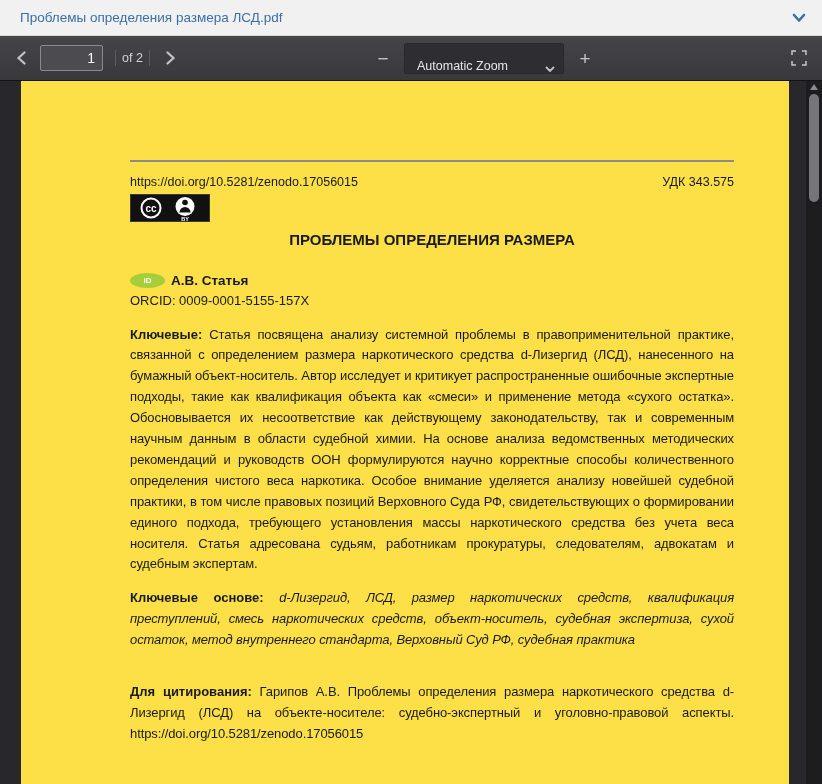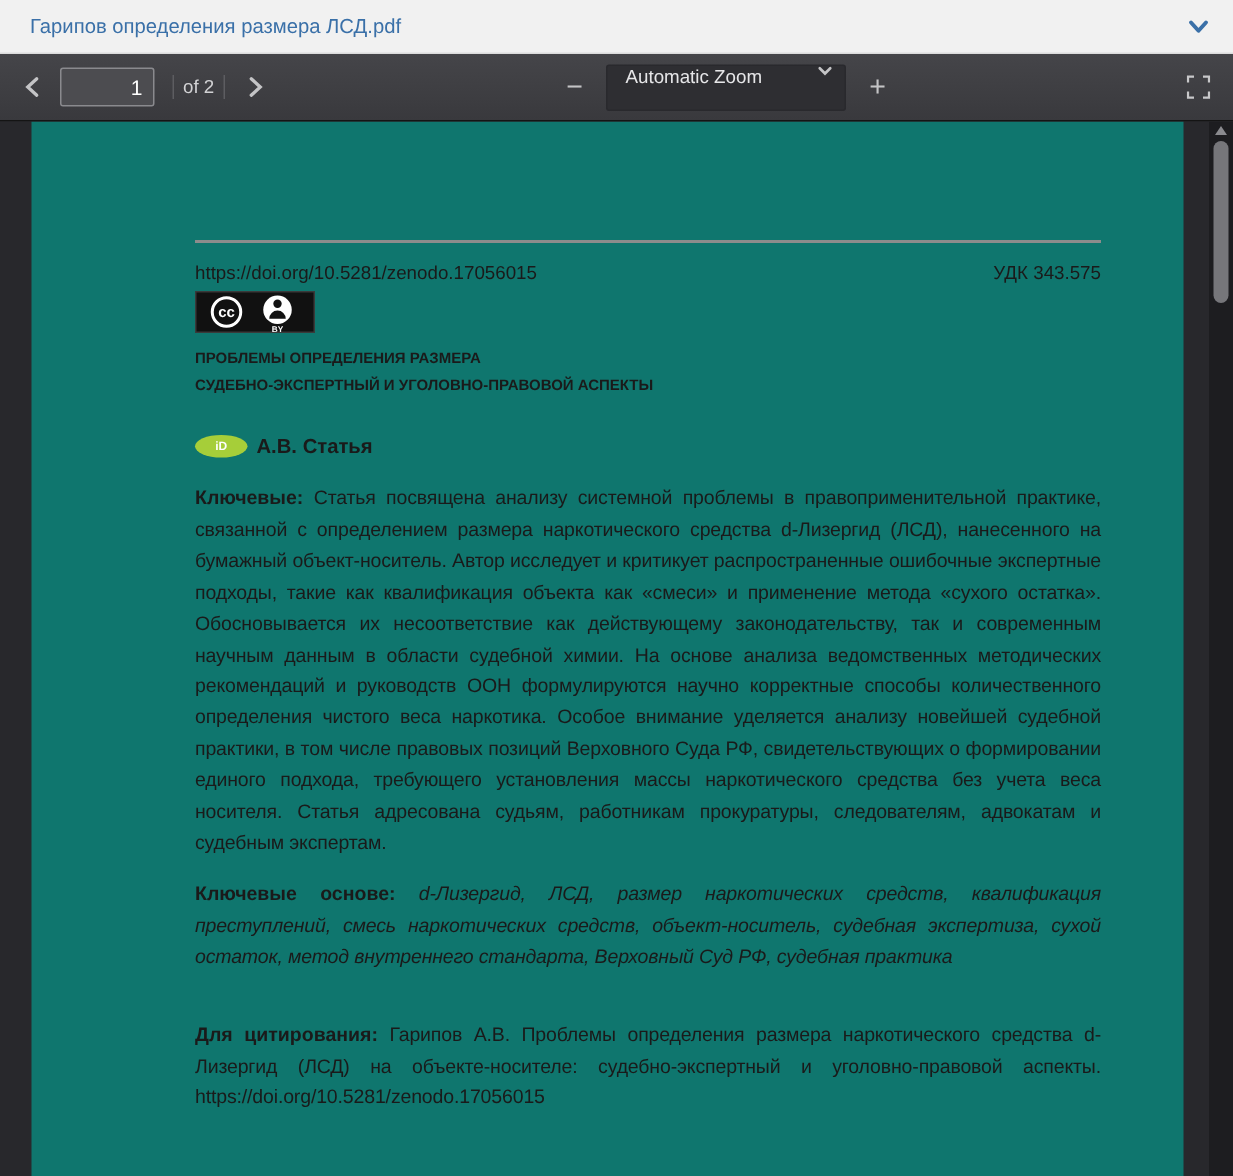--- a/index.html
+++ b/index.html
@@ -30,36 +30,36 @@
   .tb-sep{width:1px;height:16px;background:#5d5d61;margin:0 6px;flex:none;}
   .page-input{
     width:54px;height:24px;background:#4c4c50;border:1px solid #8a8a8e;
     border-radius:2px;color:#fff;font-size:14px;text-align:right;
     padding:0 7px 0 0;margin:0 6px 0 4px;font-family:"Liberation Sans",sans-serif;
   }
   .page-count{color:#d2d2d4;font-size:12.5px;white-space:nowrap;}
   .zoom-group{position:absolute;left:368px;top:0;height:45px;display:flex;align-items:center;}
   .zoom-select{
     width:138px;height:29px;background:#2e2e32;border:1px solid #29292d;
-    border-radius:2px;color:#e6e6e8;font-size:12.5px;display:flex;align-items:flex-start;
+    border-radius:2px;color:#e6e6e8;font-size:12.5px;display:flex;align-items:flex-end;
     justify-content:space-between;padding:0 8px 0 12px;margin:0 6px;cursor:pointer;
   }
   .minus-glyph,.plus-glyph{font-size:19px;line-height:1;color:#c4c4c6;}
   .fullscreen-btn{position:absolute;right:8px;top:7px;}
   
   .viewer{position:relative;width:822px;height:703px;background:#28282c;overflow:hidden;}
   .page{
-    position:absolute;left:21px;top:0;width:768px;height:703px;background:#0f766e;
+    position:absolute;left:21px;top:0;width:768px;height:703px;background:#fde047;
     box-sizing:border-box;padding:79px 55px 0 109px;color:#1a1a1a;overflow:hidden;
   }
   .rule{height:2px;background:#8c8c8c;}
   .doi-row{display:flex;justify-content:space-between;margin-top:13px;font-size:12.5px;}
   .badge-row{display:flex;justify-content:flex-start;margin-top:5px;}
   .title-ru,.title-en{
-    font-weight:bold;font-size:10px;line-height:17.5px;
+    text-align:center;font-weight:bold;font-size:15px;line-height:17.5px;
   }
   .title-ru{margin-top:9px;}
   .author-row{display:flex;align-items:center;gap:6px;margin-top:24px;font-weight:bold;font-size:13.5px;}
   .orcid-badge{
     width:35px;height:15px;border-radius:50%;background:#a6ce39;color:#fff;
     font-size:8px;font-weight:bold;display:flex;align-items:center;justify-content:center;flex:none;
   }
   .orcid-line{margin-top:5px;font-size:13px;}
   .para{margin-top:17px;font-size:13px;line-height:20.9px;text-align:justify;letter-spacing:-0.1px;}
   .para b{letter-spacing:0;}
@@ -72,21 +72,21 @@
     position:absolute;top:3px;left:4px;width:0;height:0;
     border-left:4px solid transparent;border-right:4px solid transparent;
     border-bottom:6px solid #8a8a8e;
   }
   .scroll-thumb{position:absolute;top:13px;left:3px;width:10px;height:108px;background:#76767a;border-radius:5px;}
 </style>
 </head>
 <body>
 
 <div class="titlebar">
-  <span class="titlebar-title">Гарипов определения размера ЛСД.pdf</span>
+  <span class="titlebar-title">Проблемы определения размера ЛСД.pdf</span>
   <span class="titlebar-chevron">
     <svg width="14" height="10" viewBox="0 0 14 10">
         <path d="M2 2 L7 7.5 L12 2" fill="none" stroke="#3a70a8" stroke-width="2.6" stroke-linecap="round" stroke-linejoin="round"></path>
       </svg>
   </span>
 </div>
 
 <div class="toolbar">
   <div style="width:6px;flex:none;"></div>
   <div class="tb-btn">
@@ -143,27 +143,27 @@
         <text x="21" y="17.5" font-size="10" font-weight="bold" fill="#ffffff" text-anchor="middle" font-family="Liberation Sans, sans-serif">cc</text>
         <circle cx="55" cy="12.5" r="9.5" fill="#ffffff"></circle>
         <circle cx="55" cy="8.5" r="2.8" fill="#111111"></circle>
         <path d="M49.5 18.5 a5.5 5.5 0 0 1 11 0 z" fill="#111111"></path>
         <text x="55" y="27" font-size="5.5" font-weight="bold" fill="#ffffff" text-anchor="middle" font-family="Liberation Sans, sans-serif">BY</text>
       </svg>
     </div>
 
     <div class="title-ru">
       <div>ПРОБЛЕМЫ ОПРЕДЕЛЕНИЯ РАЗМЕРА</div>
-      <div>СУДЕБНО-ЭКСПЕРТНЫЙ И УГОЛОВНО-ПРАВОВОЙ АСПЕКТЫ</div>
     </div>
 
     <div class="author-row">
       <span class="orcid-badge">iD</span>
       <span>А.В. Статья</span>
     </div>
+    <div class="orcid-line">ORCID: 0009-0001-5155-157X</div>
 
     <div class="para">
       <b>Ключевые:</b>
       <span>Статья посвящена анализу системной проблемы в правоприменительной практике, связанной с определением размера наркотического средства d-Лизергид (ЛСД), нанесенного на бумажный объект-носитель. Автор исследует и критикует распространенные ошибочные экспертные подходы, такие как квалификация объекта как «смеси» и применение метода «сухого остатка». Обосновывается их несоответствие как действующему законодательству, так и современным научным данным в области судебной химии. На основе анализа ведомственных методических рекомендаций и руководств ООН формулируются научно корректные способы количественного определения чистого веса наркотика. Особое внимание уделяется анализу новейшей судебной практики, в том числе правовых позиций Верховного Суда РФ, свидетельствующих о формировании единого подхода, требующего установления массы наркотического средства без учета веса носителя. Статья адресована судьям, работникам прокуратуры, следователям, адвокатам и судебным экспертам.</span>
     </div>
 
     <div class="para kw">
       <b>Ключевые основе:</b>
       <span class="t">d-Лизергид, ЛСД, размер наркотических средств, квалификация преступлений, смесь наркотических средств, объект-носитель, судебная экспертиза, сухой остаток, метод внутреннего стандарта, Верховный Суд РФ, судебная практика</span>
     </div>

